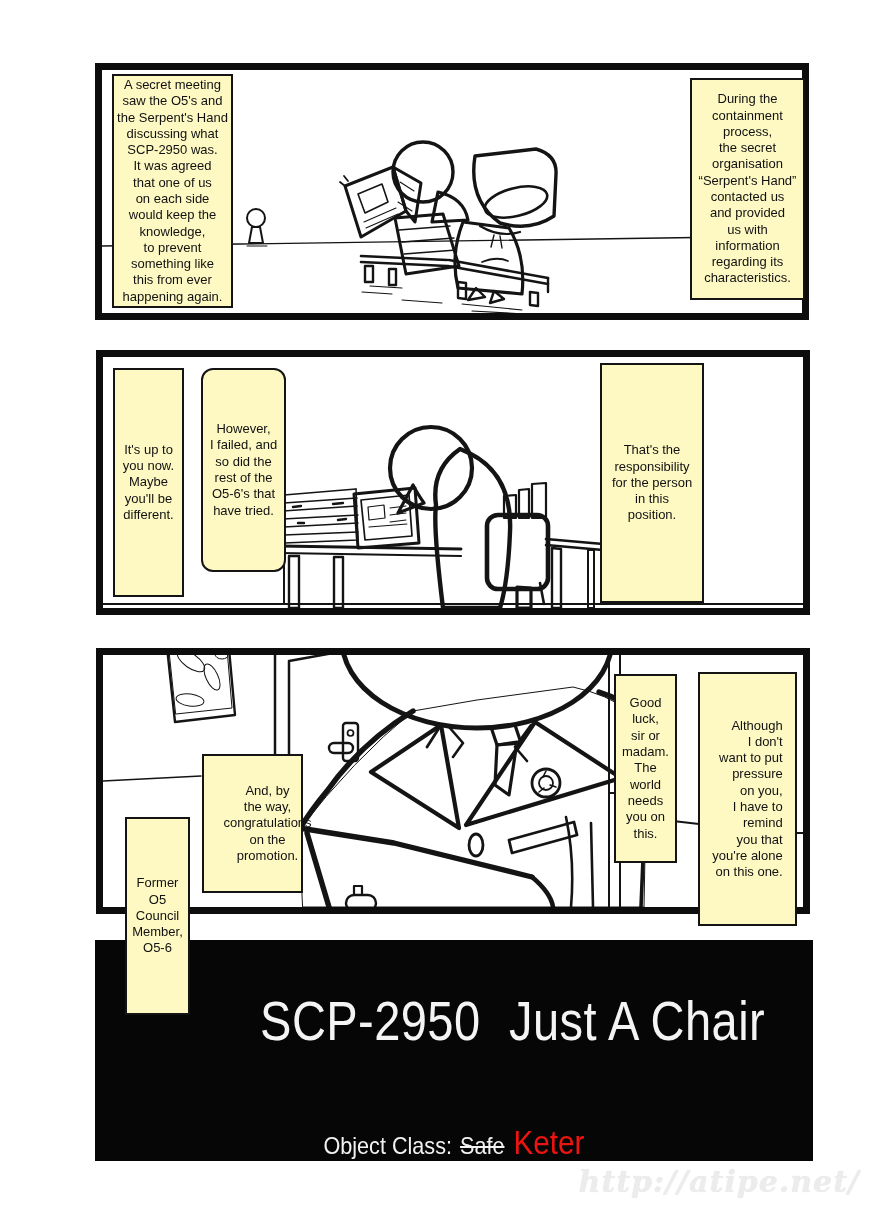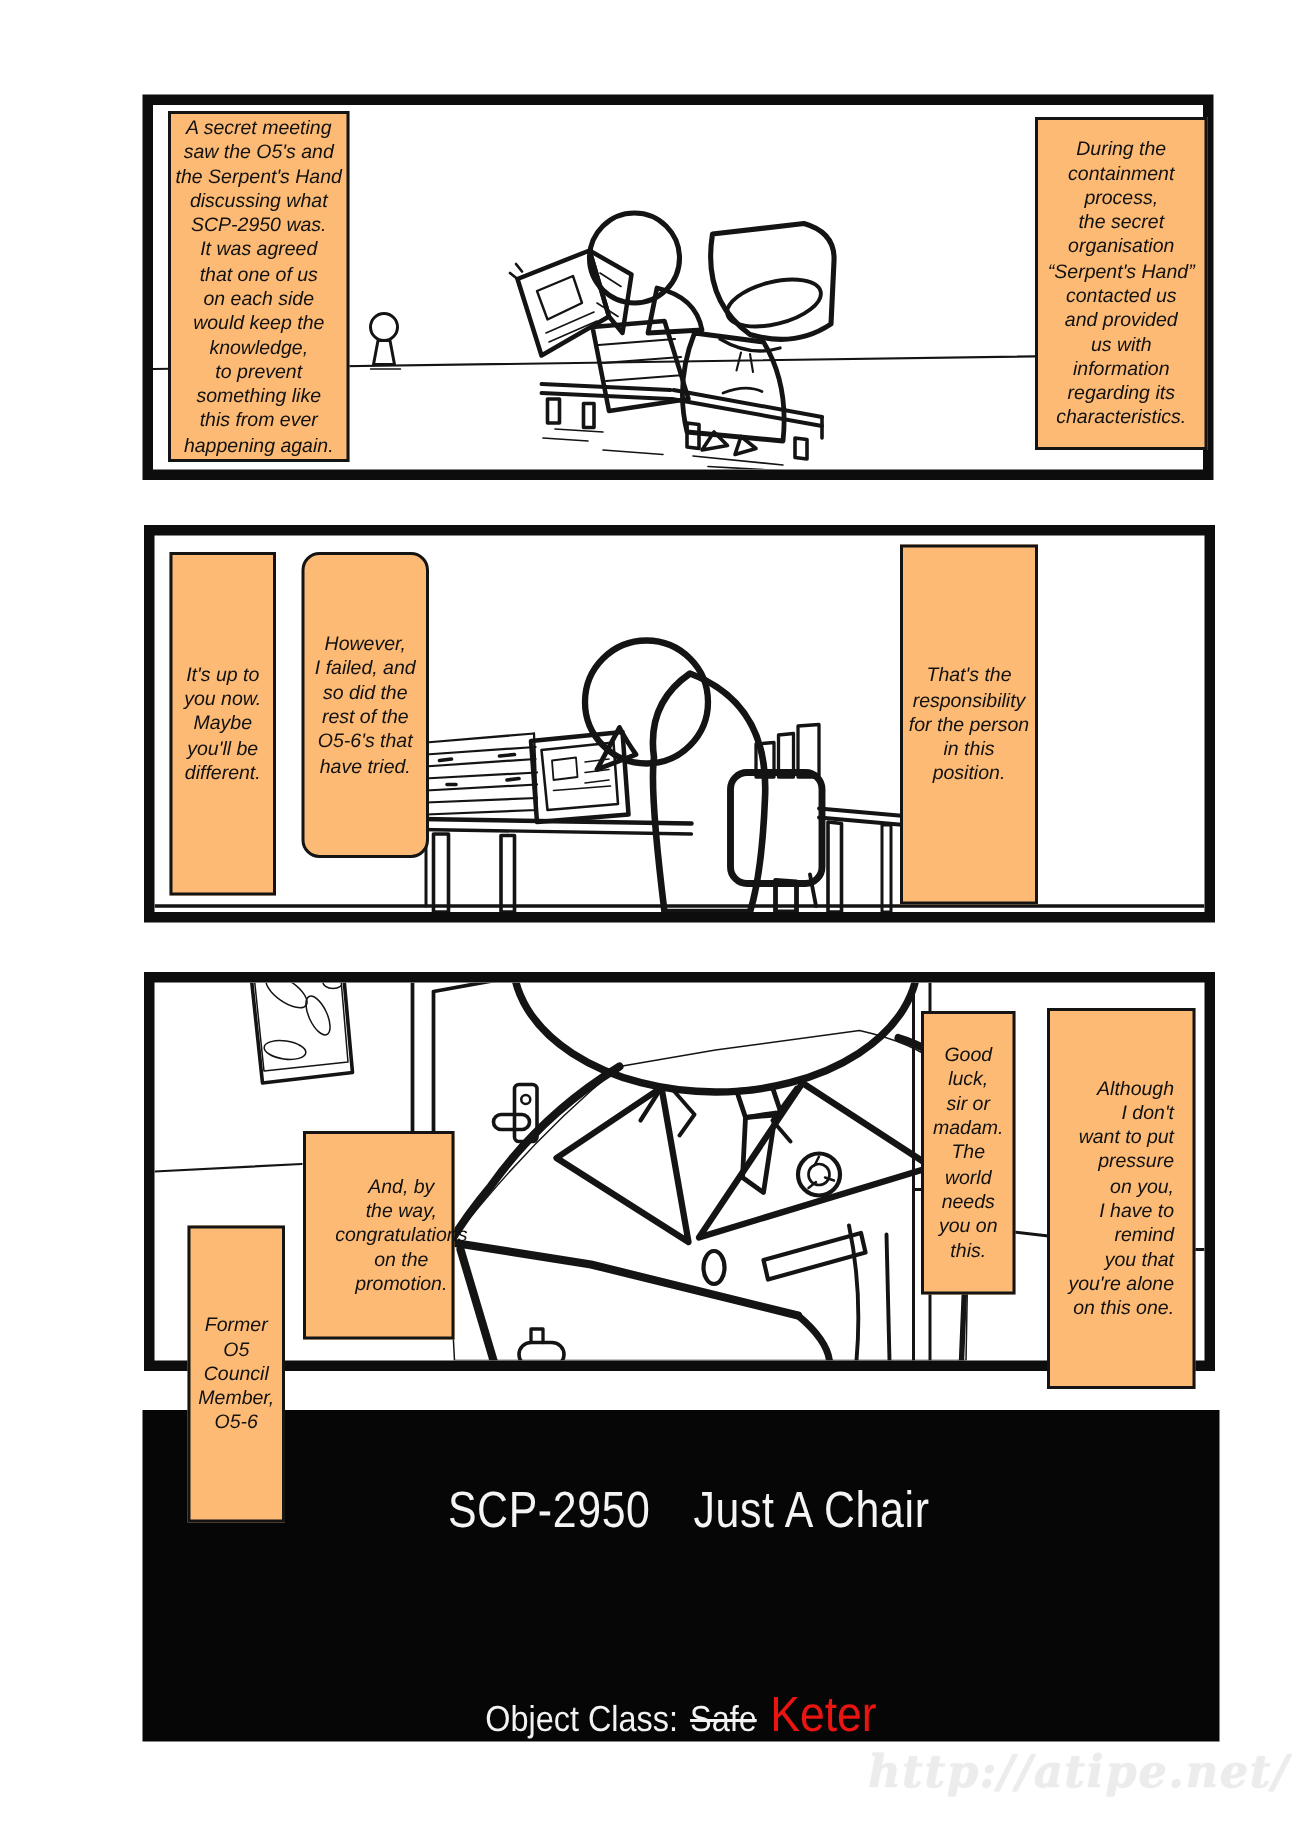--- a/index.html
+++ b/index.html
@@ -1,27 +1,27 @@
 <!DOCTYPE html>
 <html><head>
 <meta charset="utf-8">
 <style>
   html,body{margin:0;padding:0;background:#fff;}
   .page{position:relative;width:870px;height:1220px;background:#fff;overflow:hidden;
         font-family:"Liberation Sans",sans-serif;color:#161616;}
   .panel{position:absolute;background:#fff;border:7px solid #0d0d0d;box-sizing:border-box;overflow:hidden;z-index:1;}
   .panel svg{position:absolute;left:0;top:0;}
-  .speech{position:absolute;background:#fdba74;border:2px solid #141414;box-sizing:border-box;
+  .speech{position:absolute;background:#fef9c3;border:2px solid #141414;box-sizing:border-box;
           display:flex;align-items:center;justify-content:center;text-align:center;
-          white-space:pre-line;font-size:13px;line-height:16.3px;color:#111;z-index:3;padding:2px;font-style:italic;}
+          white-space:pre-line;font-size:13px;line-height:16.3px;color:#111;z-index:3;padding:2px;}
   .art path,.art line,.art circle,.art ellipse,.art polygon,.art rect{
           stroke:#141414;fill:none;stroke-linecap:round;stroke-linejoin:round;}
   .title-block{position:absolute;left:95px;top:940px;width:718px;height:221px;background:#060606;z-index:2;}
-  .block-title{position:absolute;top:48px;left:0;right:0;text-align:center;color:#f4f4f4;
-               font-size:34px;letter-spacing:.5px;white-space:nowrap;margin-left:11px;}
+  .block-title{position:absolute;top:48px;left:0;right:0;text-align:right;color:#f4f4f4;
+               font-size:56px;letter-spacing:.5px;white-space:nowrap;margin-left:11px;}
   .title-inner{display:inline-block;transform:scaleX(.84);}
   .t-num{margin-right:34px;}
   .block-class{position:absolute;top:140px;left:0;right:0;text-align:center;color:#f2f2f2;
                font-size:24px;white-space:nowrap;margin-top:44px;}
   .class-inner{display:inline-block;transform:scaleX(.9);}
   .oc-label{margin-right:9px;}
   .oc-old{text-decoration:line-through;text-decoration-thickness:2px;margin-right:10px;}
   .oc-new{font-size:33px;color:#ea1410;}
   .watermark{position:absolute;left:560px;top:1164px;width:300px;text-align:right;z-index:4;
              font-family:"DejaVu Serif",serif;font-style:italic;font-weight:bold;
@@ -231,21 +231,21 @@
 you now.
 Maybe
 you'll be
 different.</div>
   <div class="speech" style="left:201px;top:368px;width:85px;height:204px;border-radius:12px;">However,
 I failed, and
 so did the
 rest of the
 O5-6's that
 have tried.</div>
-  <div class="speech" style="left:600px;top:363px;width:92px;height:240px;">That's the
+  <div class="speech" style="left:600px;top:363px;width:104px;height:240px;">That's the
 responsibility
 for the person
 in this
 position.</div>
 
   <div class="speech" style="left:202px;top:754px;width:101px;height:139px;padding-left:32px;">And, by
 the way,
 congratulations
 on the
 promotion.</div>

